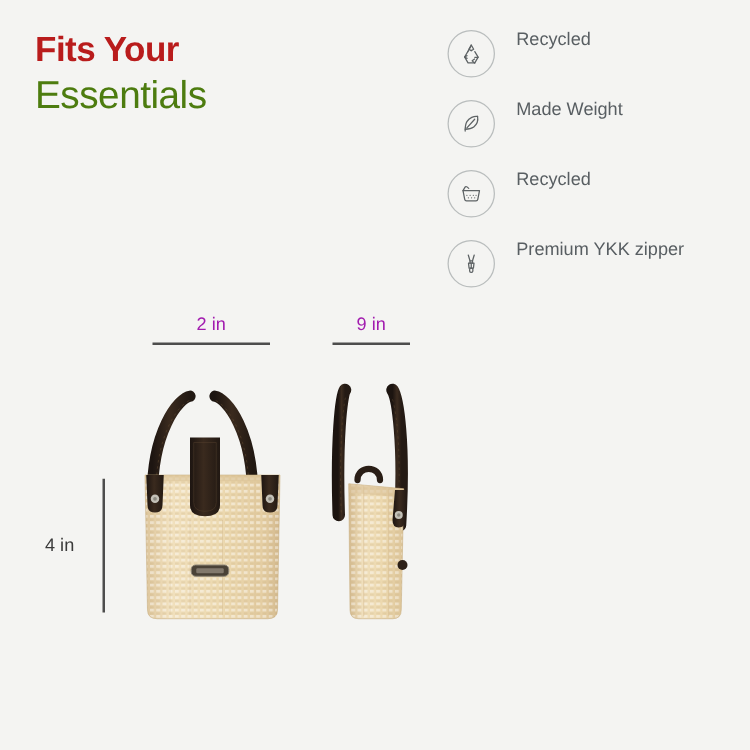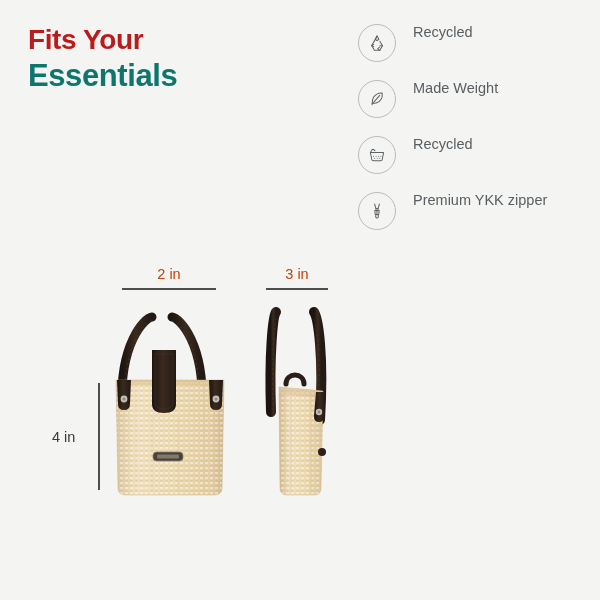--- a/index.html
+++ b/index.html
@@ -12,21 +12,21 @@
   }
   #stage{position:absolute;inset:0;}
 
   
   .headline{position:absolute;left:28px;top:22px;}
   .headline .l1{
     font-size:28px;font-weight:bold;color:#b91c1c;
     letter-spacing:-0.4px;line-height:36px;
   }
   .headline .l2{
-    font-size:31px;font-weight:bold;color:#0f766e;
+    font-size:31px;font-weight:normal;color:#4d7c0f;
     letter-spacing:-0.4px;line-height:36px;text-align:center;
   }
 
   
   .features{position:absolute;left:358px;top:24px;}
   .feature{
     display:flex;align-items:flex-start;
     height:38px;margin-bottom:18px;
   }
   .feature .badge{
@@ -39,30 +39,30 @@
   .feature .flabel{
     margin-left:17px;
     font-size:14.5px;color:#585e62;
     white-space:nowrap;
   }
   .badge svg{display:block;}
 
   
   .dimtop{position:absolute;text-align:center;}
   .dimtop .val{
-    font-size:14.5px;color:#c2410c;
-    line-height:16px;margin-bottom:6px;margin-top:14px;
+    font-size:14.5px;color:#a21caf;
+    line-height:16px;margin-bottom:6px;
   }
   .dimtop .rule{height:2px;background:#4d4d4d;width:100%;}
 
   #dim-width-front{left:122px;top:252px;width:94px;}
   #dim-width-side{left:266px;top:252px;width:62px;}
 
   #dim-height{
-    position:absolute;left:52px;top:383px;
+    position:absolute;left:36px;top:383px;
     display:flex;align-items:center;gap:13px;
   }
   #dim-height .val{
     font-size:14.5px;color:#3a3a3a;margin-right:10px;
   }
   #dim-height .vrule{width:2px;height:107px;background:#4d4d4d;}
 
   
   .bagwrap{position:absolute;}
   #bag-front{left:100px;top:292px;width:140px;height:205px;}
@@ -137,21 +137,21 @@
     </div>
 
   </div>
 
   <div class="dimtop" id="dim-width-front">
     <div class="val">2 in</div>
     <div class="rule"></div>
   </div>
 
   <div class="dimtop" id="dim-width-side">
-    <div class="val">3 in</div>
+    <div class="val">9 in</div>
     <div class="rule"></div>
   </div>
 
   <div id="dim-height">
     <div class="val">4 in</div>
     <div class="vrule"></div>
   </div>
 
   <div class="bagwrap" id="bag-front">
     <svg viewBox="0 0 140 205" xmlns="http://www.w3.org/2000/svg">

